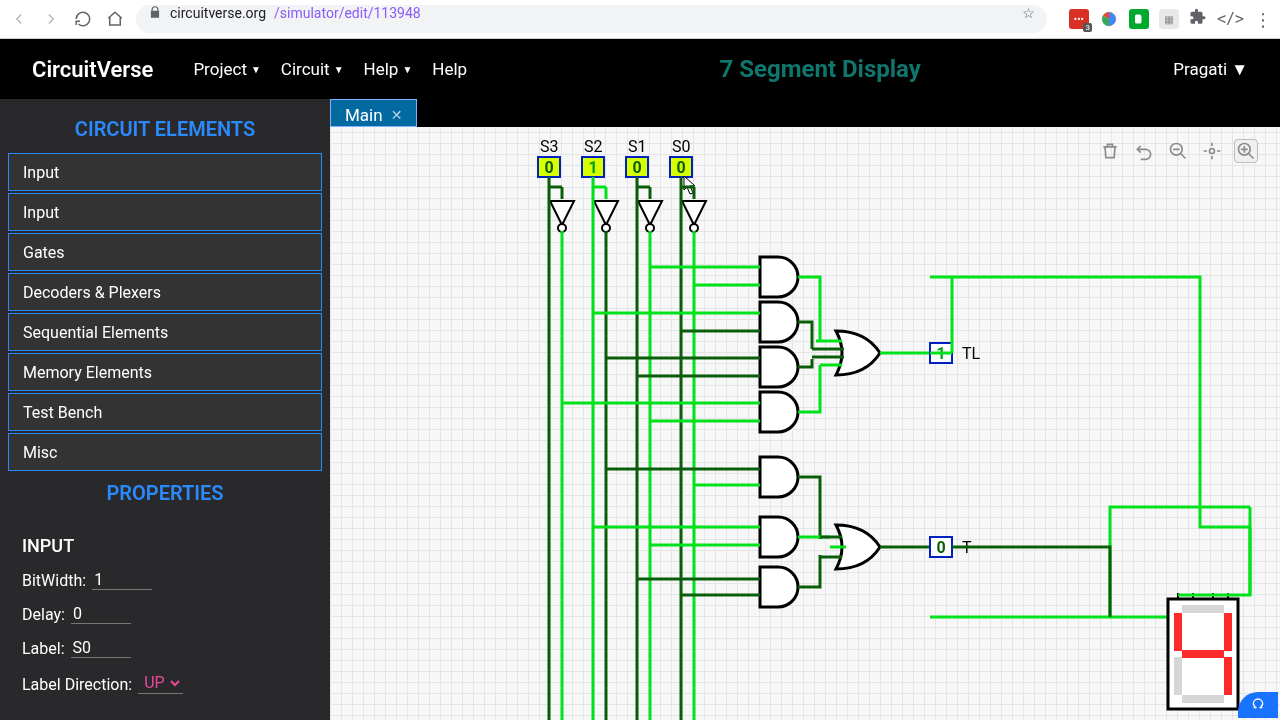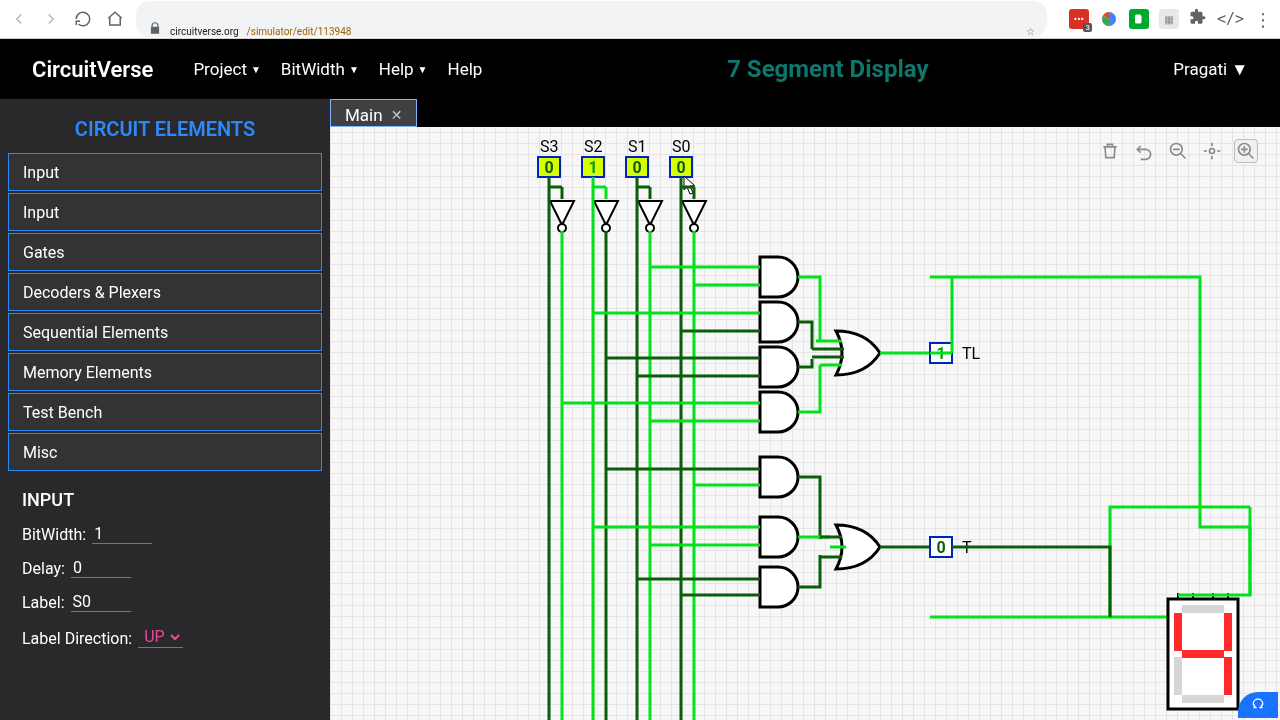--- a/index.html
+++ b/index.html
@@ -1,21 +1,21 @@
 <!DOCTYPE html>
 <html><head>
 <meta charset="utf-8">
 <style>
   *{box-sizing:border-box;margin:0;padding:0;font-family:-apple-system,BlinkMacSystemFont,"Segoe UI",Roboto,sans-serif;}
   body{width:1280px;height:720px;overflow:hidden;background:#fff;}
   
   .chrome{height:39px;background:#fff;border-bottom:1px solid #d0d0d0;display:flex;align-items:center;padding:0 8px;gap:10px;}
   .chrome .nav-icon{color:#606368;display:flex;align-items:center;justify-content:center;width:22px;height:22px;border-radius:50%;}
   .chrome .nav-icon.disabled{color:#b8b8b8;}
-  .chrome .url-bar{flex:1;height:36px;border-radius:14px;background:#f1f3f4;display:flex;align-items:flex-end;padding:0 12px;gap:8px;color:#202124;font-size:10px;}
+  .chrome .url-bar{flex:1;height:28px;border-radius:14px;background:#f1f3f4;display:flex;align-items:flex-start;padding:0 12px;gap:8px;color:#202124;font-size:14px;}
   .chrome .lock{color:#5f6368;}
   .chrome .ext{display:flex;gap:10px;align-items:center;margin-left:12px;}
   .ext .ext-icon{width:20px;height:20px;border-radius:3px;display:flex;align-items:center;justify-content:center;font-size:10px;color:#fff;}
   
   .app-bar{height:60px;background:#000;display:flex;align-items:center;padding:0 32px;color:#fff;}
   .brand{font-size:22px;font-weight:600;margin-right:40px;}
   .menu{display:flex;gap:20px;}
   .menu-item{font-size:17px;display:flex;align-items:center;gap:4px;cursor:pointer;}
   .menu-item .caret{font-size:10px;}
   .title{flex:1;text-align:center;color:#0f766e;font-size:24px;font-weight:700;}
@@ -27,21 +27,21 @@
   .acc-item{border:1px solid #2a8afc;background:#333;height:38px;display:flex;align-items:center;padding:0 14px;font-size:16px;margin-bottom:2px;cursor:pointer;}
   .props{margin-top:18px;padding:0 14px;}
   .props h3{color:#fff;font-size:18px;font-weight:500;margin-bottom:14px;}
   .prop-row{display:flex;align-items:flex-end;gap:6px;font-size:16px;margin-bottom:14px;}
   .prop-row .val{border-bottom:1px solid #777;min-width:60px;padding:0 2px;}
   .prop-row select{background:#29292b;color:#ec4899;border:none;border-bottom:1px solid #777;font-size:16px;padding:0 2px;}
 
   
   .canvas-wrap{flex:1;position:relative;background:#f7f7f7;background-image:linear-gradient(#e5e5e5 1px,transparent 1px),linear-gradient(90deg,#e5e5e5 1px,transparent 1px);background-size:11px 11px;}
   .tab-bar{position:absolute;top:0;left:0;right:0;height:28px;background:#000;display:flex;}
-  .tab{background:#404040;color:#fff;padding:3px 14px 0;font-size:17px;display:flex;align-items:center;gap:8px;border:1px solid #7fb3ff;}
+  .tab{background:#0369a1;color:#fff;padding:3px 14px 0;font-size:17px;display:flex;align-items:center;gap:8px;border:1px solid #7fb3ff;}
   .tab .close{font-size:14px;opacity:.7;}
   .tool-icons{position:absolute;top:40px;right:22px;display:flex;gap:10px;color:#8c8c8c;}
   .tool-icons .ti{width:24px;height:24px;display:flex;align-items:center;justify-content:center;cursor:pointer;}
   .tool-icons .ti.active{border:1px solid #bdbdbd;border-radius:4px;background:#f0f0f0;}
 
   svg.circuit{position:absolute;top:28px;left:0;}
 
   
   .help-bubble{position:absolute;right:2px;bottom:2px;width:40px;height:26px;background:#1a73ff;border-top-left-radius:20px;display:flex;align-items:center;justify-content:center;color:#fff;}
 </style>
@@ -69,21 +69,21 @@
       <svg width="18" height="18" viewBox="0 0 24 24" fill="none" stroke="currentColor" stroke-width="2">
         <path d="M3 11l9-8 9 8"></path>
         <path d="M5 10v10h14V10"></path>
       </svg>
     </span>
   <div class="url-bar">
     <span class="lock"><svg width="14" height="14" viewBox="0 0 24 24" fill="currentColor">
           <path d="M6 10V8a6 6 0 1 1 12 0v2h1v12H5V10h1zm2 0h8V8a4 4 0 1 0-8 0v2z"></path>
         </svg></span>
     <span>circuitverse.org</span>
-      <span style="color:#a16207">/simulator/edit/113948</span>
+      <span style="color:#8b5cf6">/simulator/edit/113948</span>
     <span style="flex:1"></span>
     <span style="color:#5f6368">☆</span>
   </div>
   <div class="ext">
     <span class="ext-icon" style="background:#d93025;position:relative">•••<span style="position:absolute;right:-3px;bottom:-3px;background:#555;border-radius:2px;font-size:8px;padding:0 2px">3</span></span>
     <span class="ext-icon">
         <svg width="18" height="18" viewBox="0 0 24 24">
           <circle cx="12" cy="12" r="9" fill="none" stroke="#888"></circle>
           <path d="M12 3a9 9 0 0 1 0 18" fill="#4285f4"></path>
           <path d="M12 3a9 9 0 0 0-7.8 4.5L12 12z" fill="#ea4335"></path>
@@ -105,21 +105,21 @@
 </div>
 
 <div class="app-bar">
   <div class="brand">CircuitVerse</div>
   <div class="menu">
     <div class="menu-item">
         <span>Project</span>
         <span class="caret">▼</span>
       </div>
     <div class="menu-item">
-        <span>BitWidth</span>
+        <span>Circuit</span>
         <span class="caret">▼</span>
       </div>
     <div class="menu-item">
         <span>Help</span>
         <span class="caret">▼</span>
       </div>
     <div class="menu-item">
         <span>Help</span>
       </div>
   </div>
@@ -135,20 +135,21 @@
     <div class="side-head">CIRCUIT ELEMENTS</div>
     <div class="acc-item">Input</div>
     <div class="acc-item">Input</div>
     <div class="acc-item">Gates</div>
     <div class="acc-item">Decoders &amp; Plexers</div>
     <div class="acc-item">Sequential Elements</div>
     <div class="acc-item">Memory Elements</div>
     <div class="acc-item">Test Bench</div>
     <div class="acc-item">Misc</div>
 
+    <div class="side-head">PROPERTIES</div>
     <div class="props">
       <h3>INPUT</h3>
       <div class="prop-row">
           <span>BitWidth:</span>
           <span class="val">1</span>
         </div>
       <div class="prop-row">
           <span>Delay:</span>
           <span class="val">0</span>
         </div>

